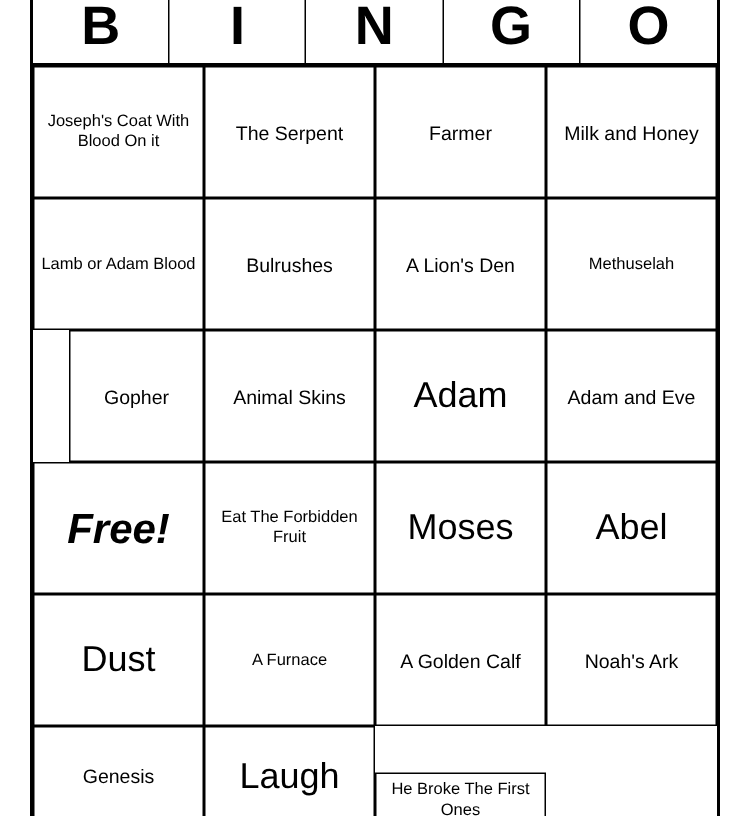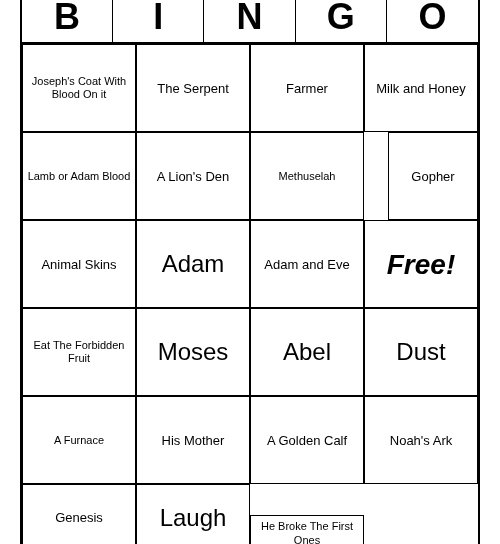--- a/index.html
+++ b/index.html
@@ -57,32 +57,32 @@
       <div class="bingo-header-cell">N</div>
       <div class="bingo-header-cell">G</div>
       <div class="bingo-header-cell">O</div>
     </div>
   <div class="bingo-grid">
   <div class="bingo-cell" style="font-size: 11px;">Joseph's Coat With Blood On it</div>
       <div class="bingo-cell" style="font-size: 13px;">The Serpent</div>
       <div class="bingo-cell" style="font-size: 13px; text-align: center;">Farmer</div>
       <div class="bingo-cell" style="font-size: 13px;">Milk and Honey</div>
       <div class="bingo-cell" style="font-size: 11px;">Lamb or Adam Blood</div>
+      <div class="bingo-cell" style="font-size: 13px;">Bulrushes</div>
       <div class="bingo-cell" style="font-size: 13px;">A Lion's Den</div>
       <div class="bingo-cell" style="font-size: 11px;">Methuselah</div>
       <div class="bingo-cell" style="font-size: 13px; margin-left: 24px;">Gopher</div>
       <div class="bingo-cell" style="font-size: 13px;">Animal Skins</div>
       <div class="bingo-cell" style="font-size: 24px;">Adam</div>
       <div class="bingo-cell" style="font-size: 13px;">Adam and Eve</div>
       <div class="bingo-cell" style="font-size: 28px; font-weight: bold; font-style: italic;">Free!</div>
       <div class="bingo-cell" style="font-size: 11px;">Eat The Forbidden Fruit</div>
       <div class="bingo-cell" style="font-size: 24px;">Moses</div>
       <div class="bingo-cell" style="font-size: 24px;">Abel</div>
       <div class="bingo-cell" style="font-size: 24px;">Dust</div>
       <div class="bingo-cell" style="font-size: 11px;">A Furnace</div>
-      <div class="bingo-cell" style="font-size: 13px;">His Mother</div>
       <div class="bingo-cell" style="font-size: 13px;">A Golden Calf</div>
       <div class="bingo-cell" style="font-size: 13px;">Noah's Ark</div>
       <div class="bingo-cell" style="font-size: 13px;">Genesis</div>
       <div class="bingo-cell" style="font-size: 24px;">Laugh</div>
       <div class="bingo-cell" style="font-size: 11px; margin-top: 31px;">He Broke The First Ones</div>
     </div>
 </div>
 
 </body></html>

